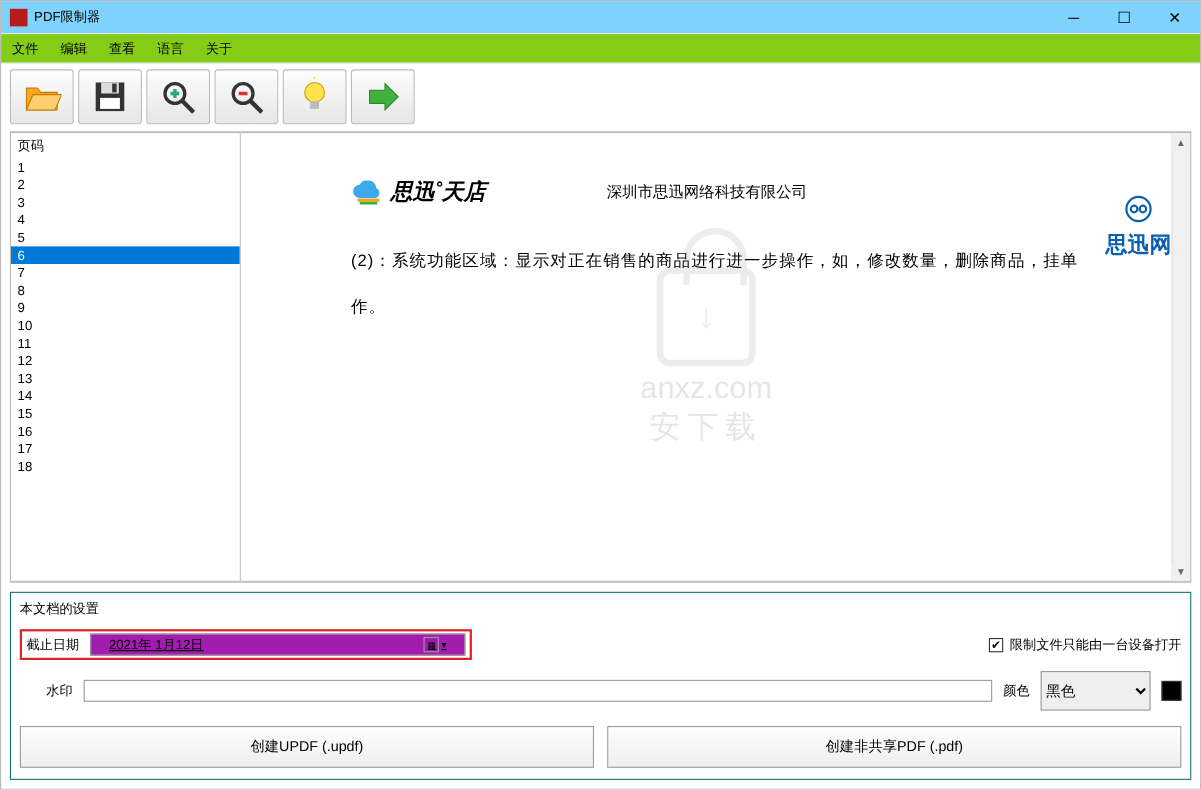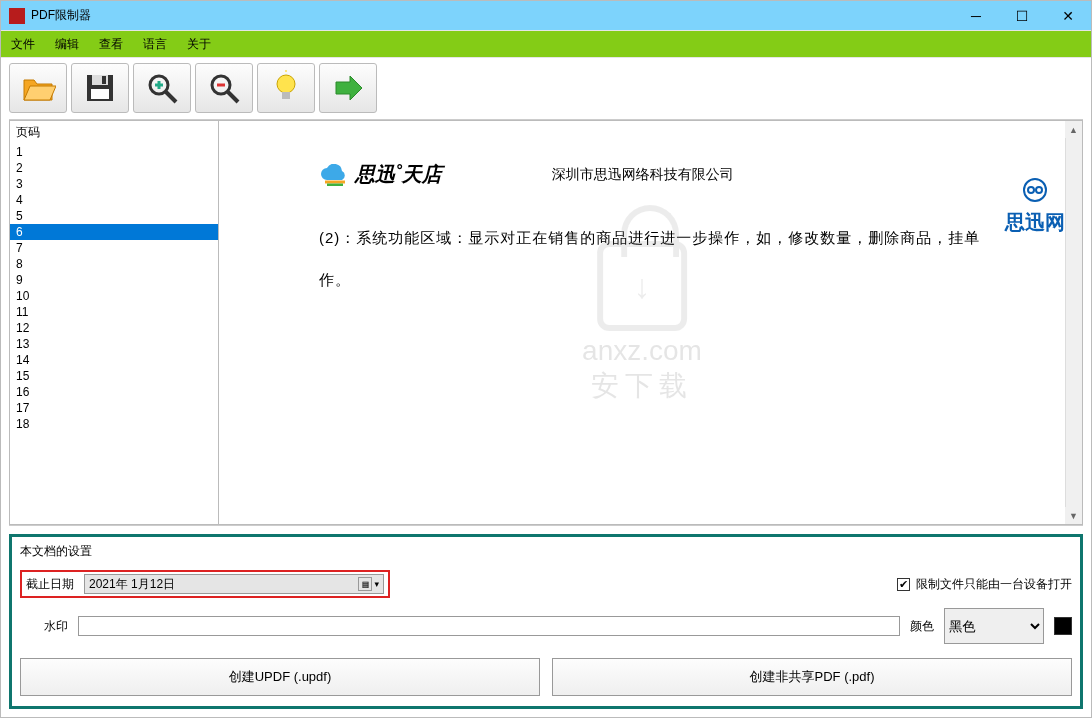--- a/index.html
+++ b/index.html
@@ -27,26 +27,26 @@
 .preview .content { position:absolute; left:0; right:17px; top:0; bottom:0; padding: 40px 20px 20px 100px; font-size:15px; color:#000;}
 .preview .hdr-row { display:flex; align-items:center; margin-bottom:32px; }
 .preview .brand { display:flex; align-items:center; gap:6px; font-weight:bold; font-style:italic; font-size:20px;}
 .preview .company { margin-left:110px; font-size:14px; }
 .preview .side-brand { position:absolute; right:0px; top:56px; display:flex; align-items:center; gap:6px; color:#0a5fb3; font-weight:bold; font-size:20px; flex-direction:column;}
 .preview .para { margin: 30px 0; line-height: 2.4; letter-spacing: 1px;}
 .watermark { position:absolute; left:50%; top:50%; transform:translate(-50%,-50%); opacity:.15; text-align:center; pointer-events:none; font-size:28px; color:#555;}
 .watermark .lock { width:90px; height:90px; border:6px solid #888; border-radius:12px; margin:0 auto 4px; position:relative;}
 .watermark .lock::before { content:""; position:absolute; top:-42px; left:18px; width:46px; height:46px; border:6px solid #888; border-bottom:none; border-radius:30px 30px 0 0;}
 .watermark .lock .arrow { position:absolute; left:50%; top:50%; transform:translate(-50%,-50%); font-size:34px; color:#888;}
-.settings { border:3px solid #0f766e; margin: 0 8px 8px 8px; padding: 6px 8px 10px 8px; font-size:12px; display:flex; flex-direction:column; gap:10px;}
+.settings { border:1px solid #0f766e; margin: 0 8px 8px 8px; padding: 6px 8px 10px 8px; font-size:12px; display:flex; flex-direction:column; gap:10px;}
 .settings .title { font-weight:normal; }
 .row { display:flex; align-items:center; gap:6px;}
-.date-row { border:2px solid #d22; padding:2px 4px; width:370px; }
+.date-row { border:2px solid #d22; padding:2px 4px; width:411px; }
 .date-row .lbl { margin-right:4px;}
-.date-row .field { flex:1; height:20px; border:1px solid #999; display:flex; align-items:center; padding:0 4px; background:#e5e5e5;}
+.date-row .field { flex:1; height:20px; border:1px solid #999; display:flex; align-items:center; padding:0 16px; background:#a21caf;text-decoration:underline;}
 .date-row .field .cal { margin-left:auto; border:1px solid #999; width:14px; height:14px; font-size:8px; display:flex;align-items:center;justify-content:center;}
 .date-row .field .dd { margin-left:2px; font-size:9px;}
 .top-settings-row { display:flex; align-items:center;}
 .top-settings-row .chk-wrap { margin-left:auto; display:flex; align-items:center; gap:6px;}
 .chk { width:13px; height:13px; border:1px solid #333; display:flex; align-items:center; justify-content:center; font-size:11px; color:#000;}
 .wm-row { display:flex; align-items:center; gap:10px;}
 .wm-row .lbl { width:48px; text-align:right;}
 .wm-row input[type=text] { flex:1; height:20px; border:1px solid #999; padding:0 4px;}
 .wm-row .color-lbl { }
 .wm-row select { height:36px; border:1px solid #999; width:100px;}

